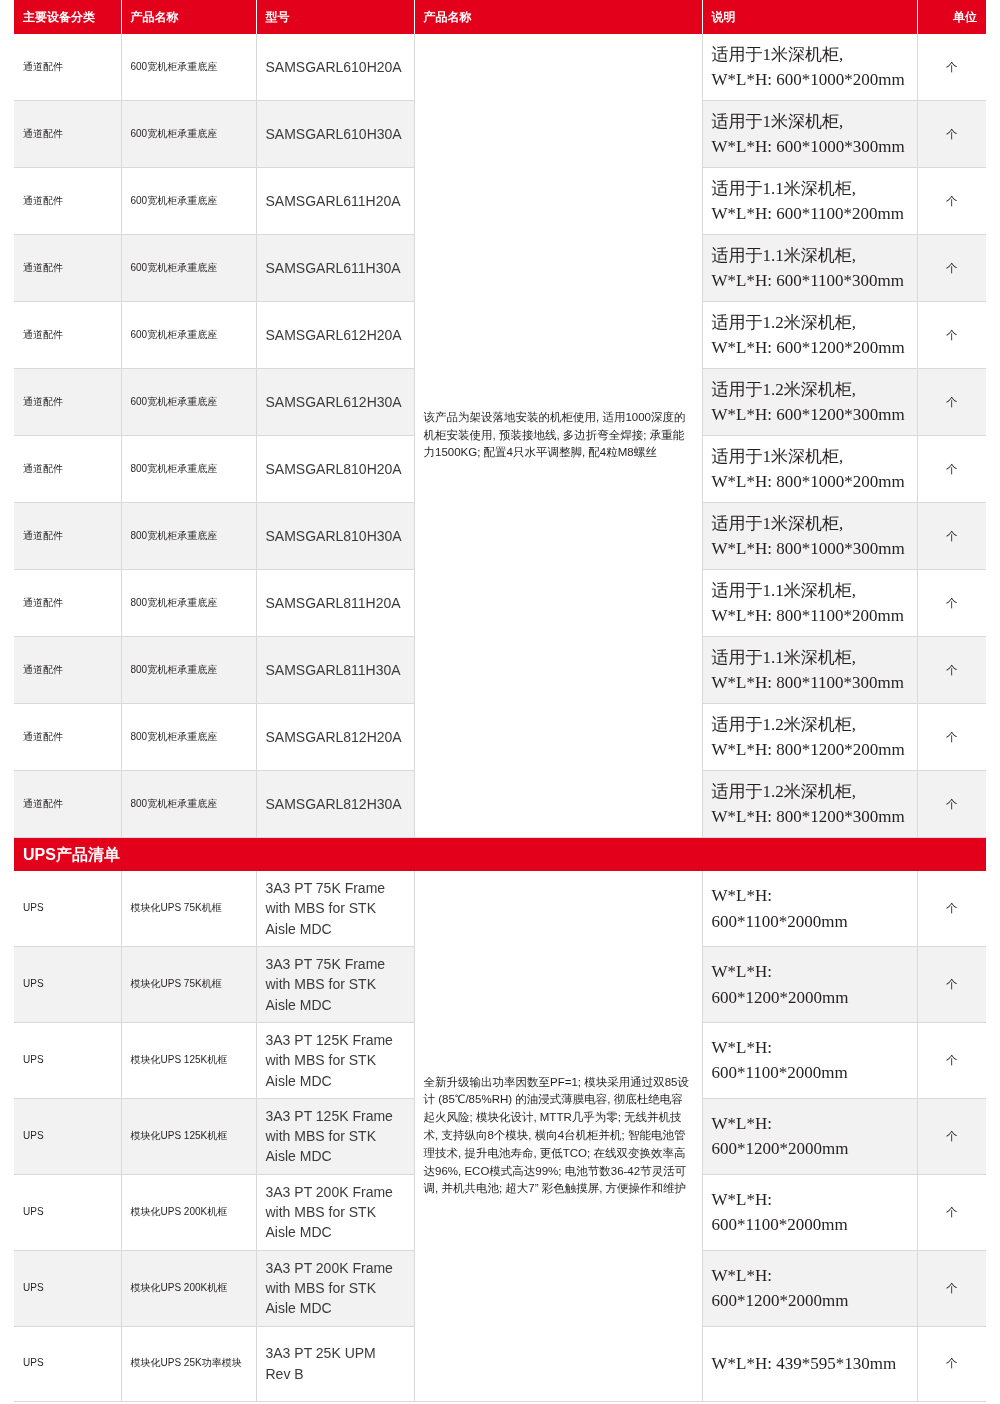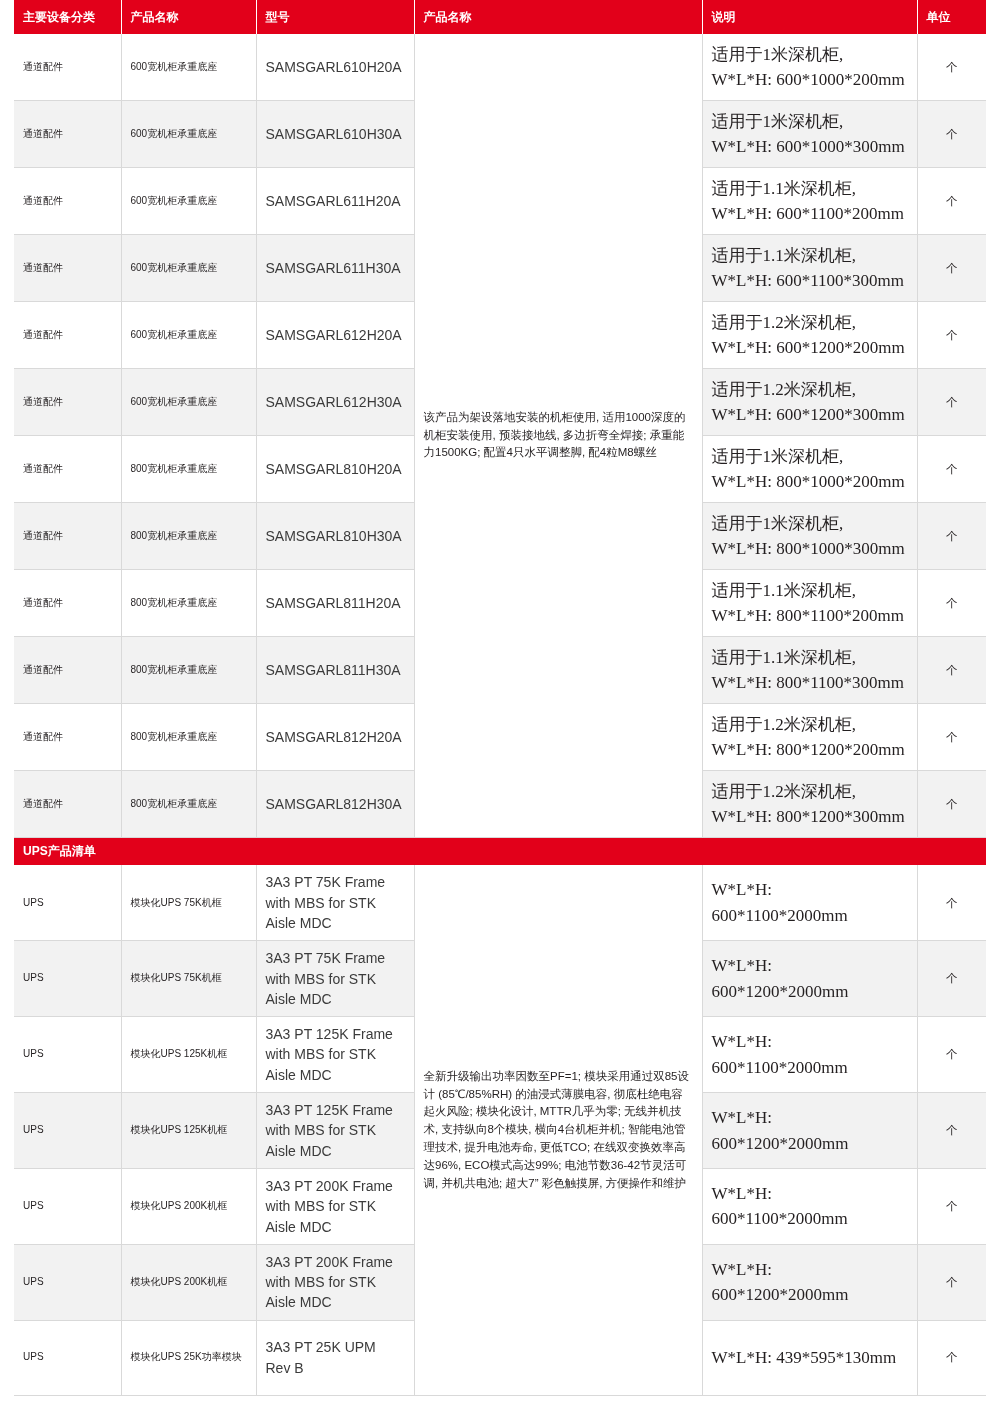--- a/index.html
+++ b/index.html
@@ -43,21 +43,21 @@
     color: #ffffff;
     font-size: 12px;
     font-weight: bold;
     text-align: left;
     padding: 8px 9px;
     border-right: 1px solid #ffffff;
     vertical-align: middle;
     height: 18px;
   }
   thead th:last-child { border-right: none; }
-  thead th.center { text-align: left; }
+  thead th.center { text-align: right; }
 
   tbody td {
     border-bottom: 1px solid #d9d9d9;
     border-right: 1px solid #d9d9d9;
     padding: 7px 9px;
     vertical-align: middle;
     line-height: 1.45;
     color: #231f20;
     font-size: 11.5px;
     background: #ffffff;
@@ -68,21 +68,21 @@
   td.cat { font-size: 10px; }
   td.name { font-size: 10px; }
   td.model { font-size: 14px; color: #3b3b3b; }
   td.desc { font-size: 11.5px; line-height: 1.55; margin-top: 8px; }
   td.note { font-size: 17px; line-height: 1.5; font-family: Liberation Serif, serif; }
 
   tr.section-row td {
     background: #e2001a;
     color: #ffffff;
     font-weight: bold;
-    font-size: 12px;
+    font-size: 16px;
     padding: 5px 9px;
     border-right: none;
     border-bottom: none;
   }
   .tall-1 { height: 52px; }
   .tall-2 { height: 60px; }
 </style>
 </head>
 <body>
 

